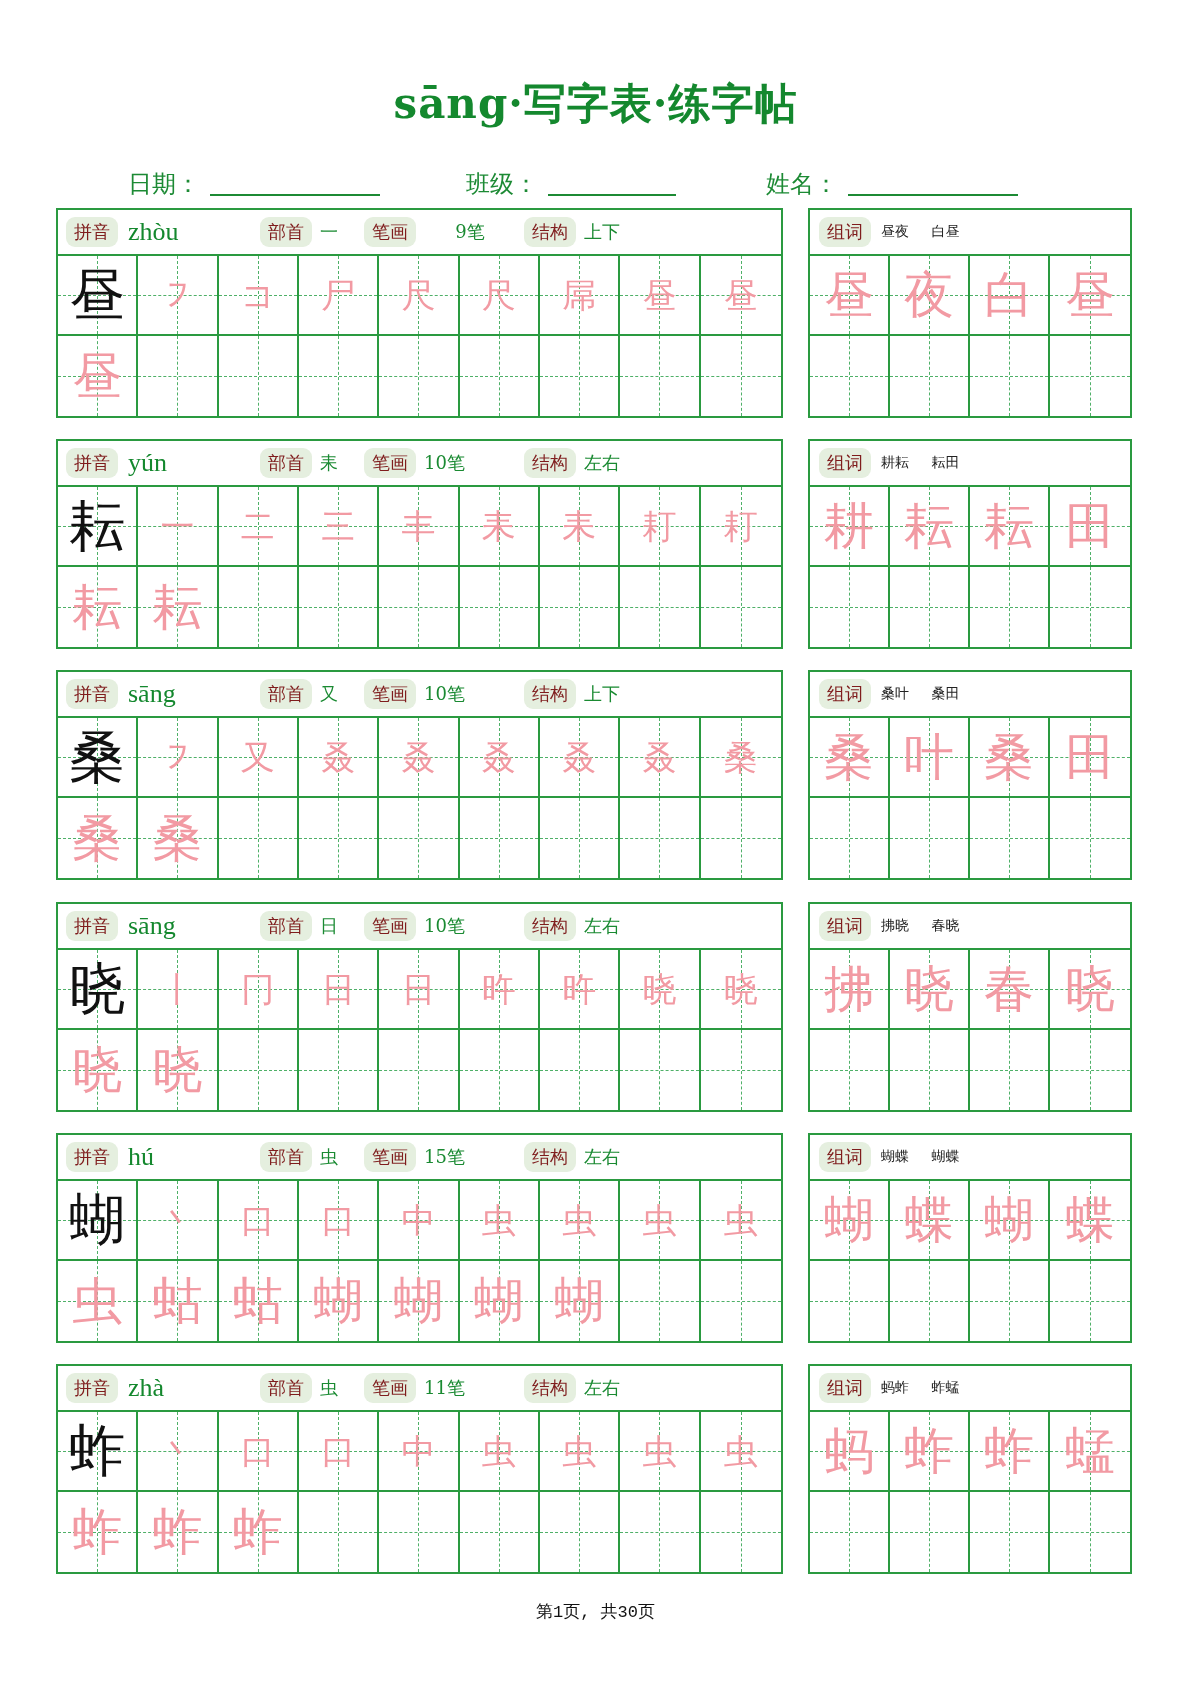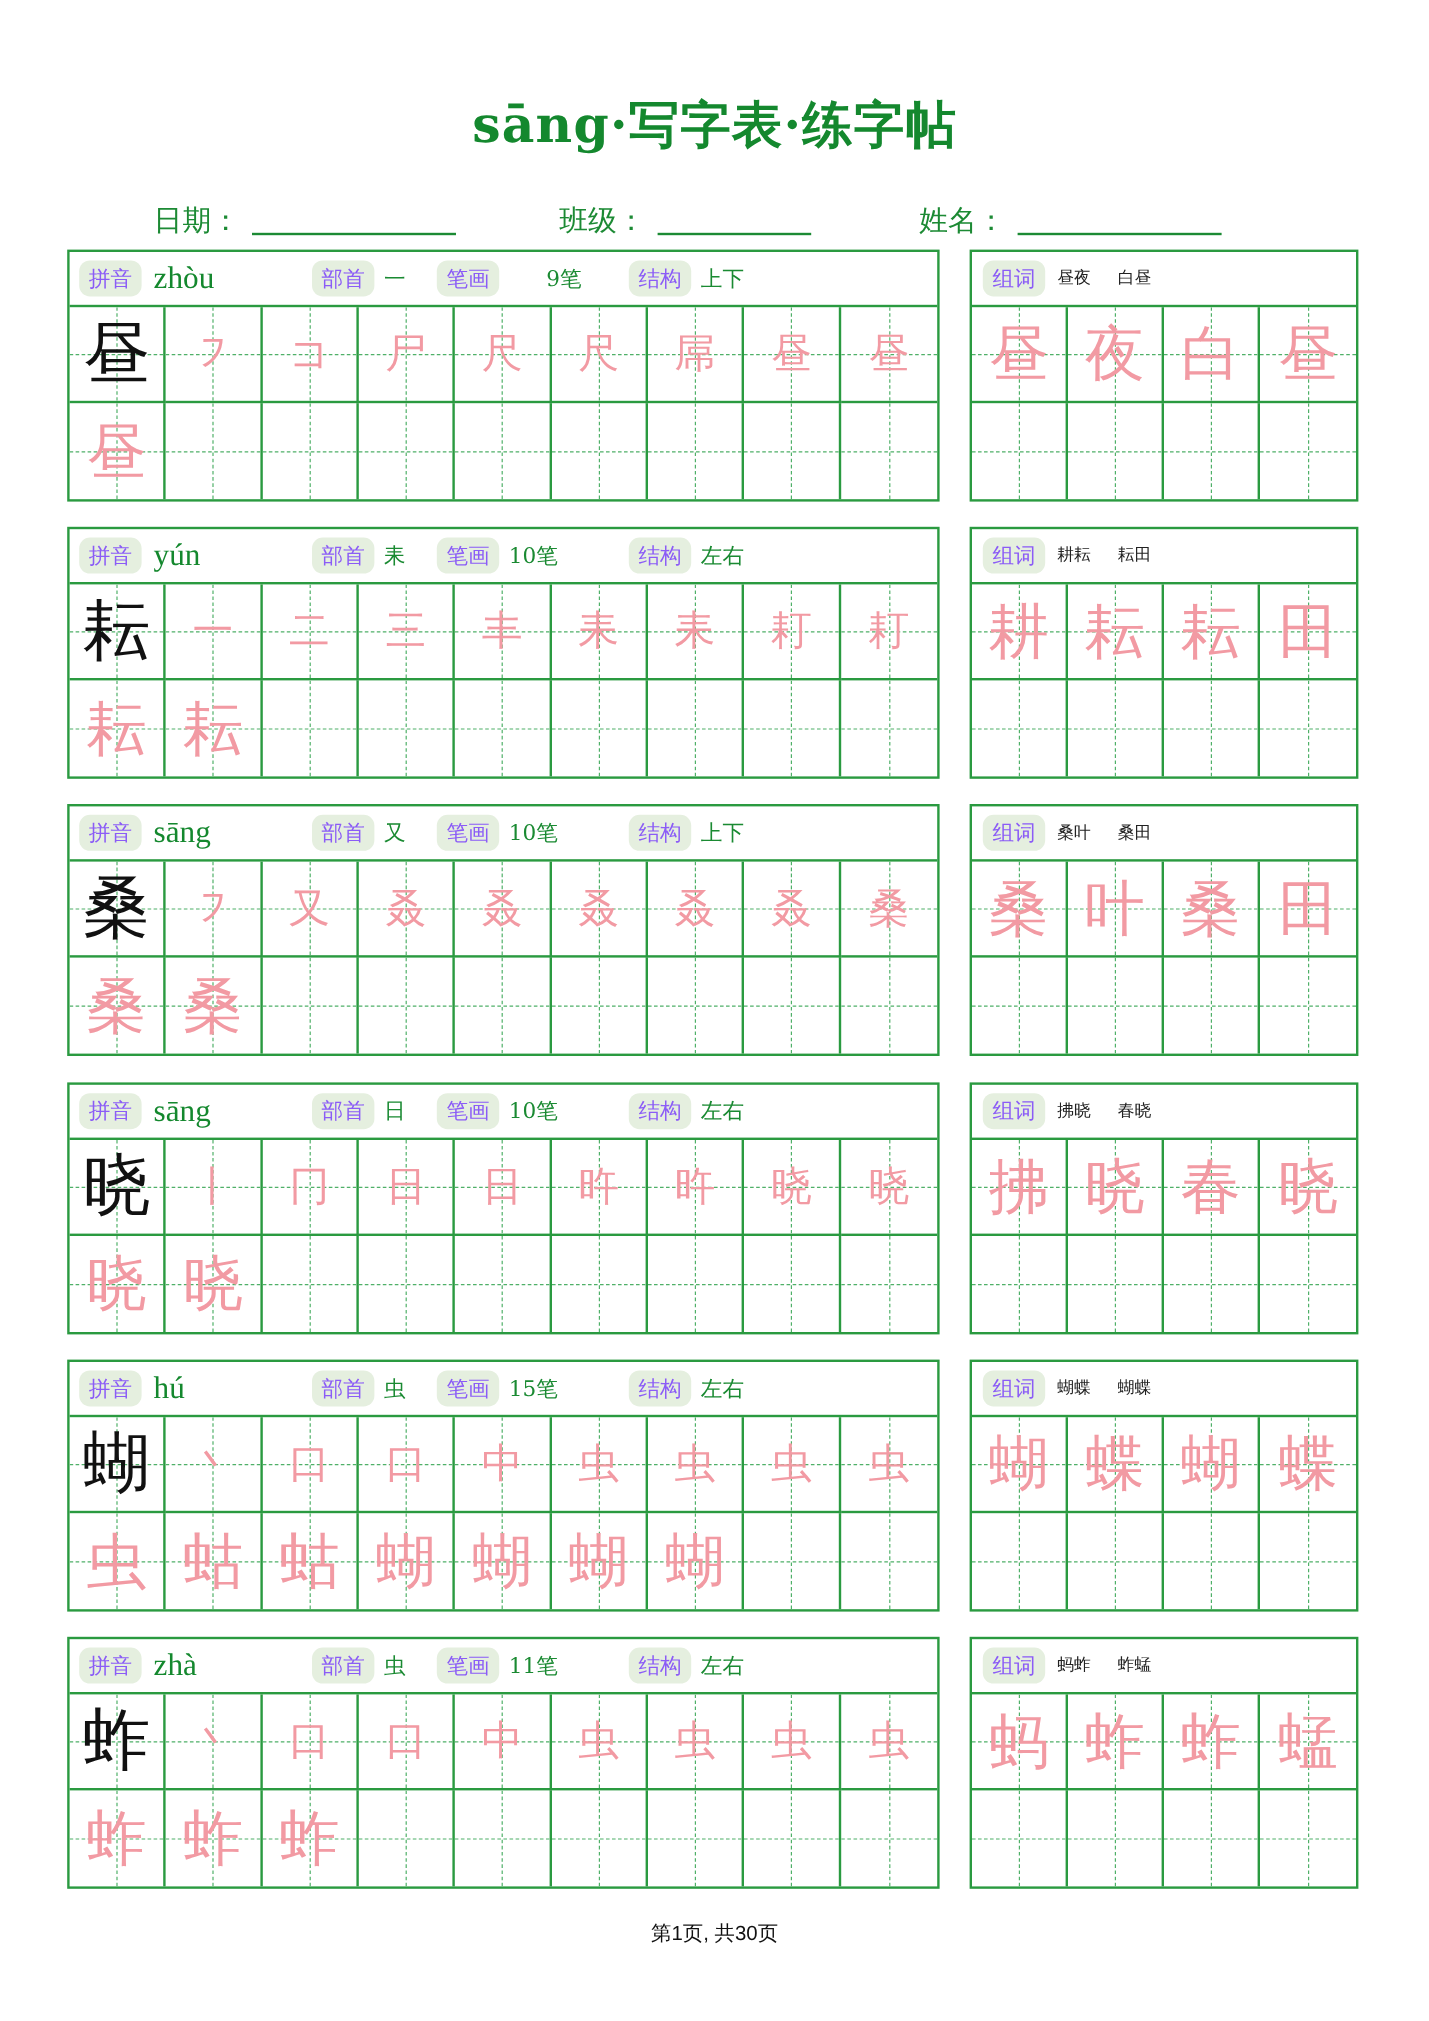--- a/index.html
+++ b/index.html
@@ -7,38 +7,38 @@
          font-family:"DejaVu Sans", "Liberation Sans", sans-serif; }
   .title { position:absolute; left:0; width:1191px; top:76px; text-align:center;
            font-family:"DejaVu Serif", "Liberation Serif", serif; font-weight:bold;
            font-size:42px; color:#14882e; letter-spacing:1px; }
   .meta { position:absolute; top:160px; height:40px; display:flex; align-items:flex-end;
           font-size:24px; color:#1c8a34;text-align:center; }
   .meta .line { display:inline-block; border-bottom:2px solid #1c8a34; height:1px; margin-left:10px; margin-bottom:4px; }
   .section { position:absolute; border:2px solid #2a9a40; box-sizing:border-box; background:#fff; }
   .hdr { position:absolute; left:0; top:0; right:0; height:46px; border-bottom:2px solid #2a9a40;
          display:flex; align-items:center; box-sizing:border-box; }
-  .tag { background:#e5efdf; border-radius:9px; color:#8b5cf6; font-family:"DejaVu Serif", serif;
+  .tag { background:#e5efdf; border-radius:9px; color:#7f1d1d; font-family:"DejaVu Serif", serif;
          font-size:18px; padding:3px 8px; margin-left:8px; white-space:nowrap; }
   .val { color:#1a8a32; font-size:18px; margin-left:8px; white-space:nowrap; font-family:"DejaVu Serif", serif; }
   .pinyin { color:#14882e; font-size:26px; margin-left:10px; font-family:Liberation Serif, serif; }
   .words { color:#222; font-size:14px; margin-left:10px; font-family:"DejaVu Serif", serif; word-spacing:18px; white-space:nowrap; }
   .grid { position:absolute; left:0; top:46px; right:0; bottom:0; display:grid; }
   .cell { position:relative; border-right:2px solid #2a9a40; border-bottom:2px solid #2a9a40;
           box-sizing:border-box; display:flex; align-items:center; justify-content:center; overflow:hidden; }
   .cell::before { content:""; position:absolute; left:0; right:0; top:50%; border-top:1.5px dashed #4fb068; }
   .cell::after { content:""; position:absolute; top:0; bottom:0; left:50%; border-left:1.5px dashed #4fb068; }
   .cell span { position:relative; z-index:1; font-family:"DejaVu Serif", "Liberation Serif", serif; line-height:1; }
   .ch-main { font-size:56px; color:#111; }
   .ch-trace { font-size:50px; color:#f29aa3; }
   .ch-stroke { font-size:34px; color:#f29aa3; }
   .lastcol { border-right:none; }
   .lastrow { border-bottom:none; }
   .footer { position:absolute; top:1600px; left:0; width:1191px; text-align:center; font-size:17px; color:#111;
-            font-family:Liberation Sans, sans-serif; }
+            font-family:Liberation Mono, monospace; }
 </style>
 </head>
 <body>
 
 <div class="title">sāng·写字表·练字帖</div>
 
 <div class="meta" style="left:128px;">
   <span>日期：</span>
   <span class="line" style="width:170px;"></span>
 </div>

